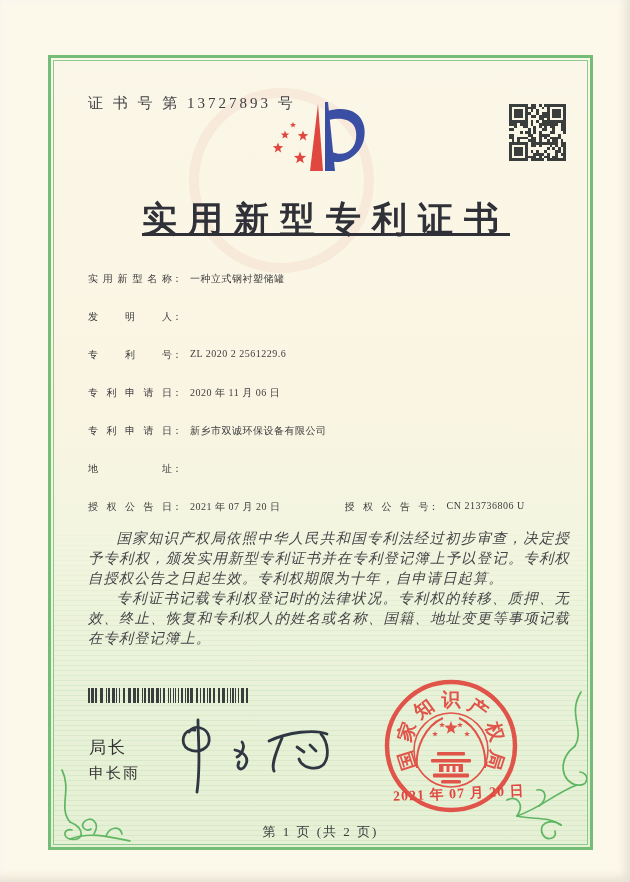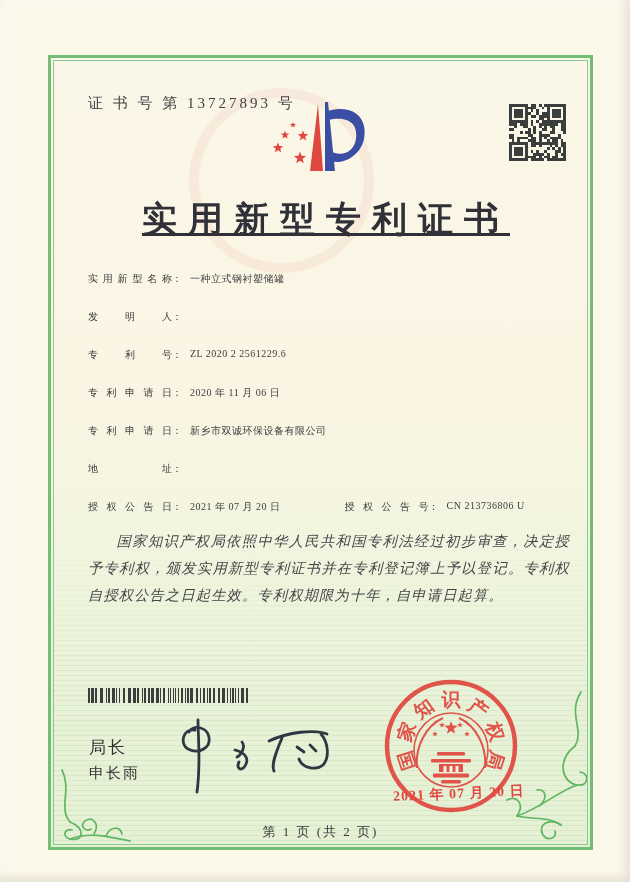--- a/index.html
+++ b/index.html
@@ -54,21 +54,21 @@
   .field-label{
     display:inline-block;width:84px;
     text-align:justify;text-align-last:justify;text-justify:inter-character;
     white-space:nowrap;overflow:hidden;
   }
   .field-colon{display:inline-block;margin-right:8px;}
   .field-value{white-space:nowrap;letter-spacing:.5px;}
   .grant-right{margin-left:64px;}
   .paragraphs{
     position:absolute;left:37px;top:470px;width:482px;
-    font-size:14.3px;line-height:27px;color:#454548;font-style:italic;
+    font-size:14.3px;line-height:20px;color:#454548;font-style:italic;
     letter-spacing:1.1px;
   }
   .paragraphs p{margin:0;text-indent:2em;text-align:justify;}
   .barcode{position:absolute;left:37px;top:630px;width:162px;height:15px;}
   .sig-title{position:absolute;left:38px;top:678px;font-size:17px;color:#333;letter-spacing:2px;}
   .sig-name{position:absolute;left:38px;top:706px;font-size:15px;color:#333;letter-spacing:2px;}
   .signature{position:absolute;left:102px;top:650px;width:210px;height:95px;}
   .seal{position:absolute;left:330px;top:618px;width:140px;height:140px;opacity:.92;}
   .seal-date{
     position:absolute;left:342px;top:727px;width:130px;
@@ -413,20 +413,21 @@
         <span class="field-group grant-right">
           <span class="field-label">授权公告号</span>
             <span class="field-colon">：</span>
           <span class="field-value">CN 213736806 U</span>
         </span>
       </div>
     </div>
 
     <div class="paragraphs">
       <p>国家知识产权局依照中华人民共和国专利法经过初步审查，决定授予专利权，颁发实用新型专利证书并在专利登记簿上予以登记。专利权自授权公告之日起生效。专利权期限为十年，自申请日起算。</p>
+      <p>专利证书记载专利权登记时的法律状况。专利权的转移、质押、无效、终止、恢复和专利权人的姓名或名称、国籍、地址变更等事项记载在专利登记簿上。</p>
     </div>
 
     <svg class="barcode" id="barcode" viewBox="0 0 162 15" preserveAspectRatio="none">
         <rect x="0" y="0" width="2" height="15" fill="#3a3f3d"></rect>
         <rect x="3" y="0" width="3" height="15" fill="#3a3f3d"></rect>
         <rect x="7" y="0" width="2" height="15" fill="#3a3f3d"></rect>
         <rect x="12" y="0" width="3" height="15" fill="#3a3f3d"></rect>
         <rect x="18" y="0" width="1" height="15" fill="#3a3f3d"></rect>
         <rect x="20" y="0" width="2" height="15" fill="#3a3f3d"></rect>
         <rect x="24" y="0" width="3" height="15" fill="#3a3f3d"></rect>

